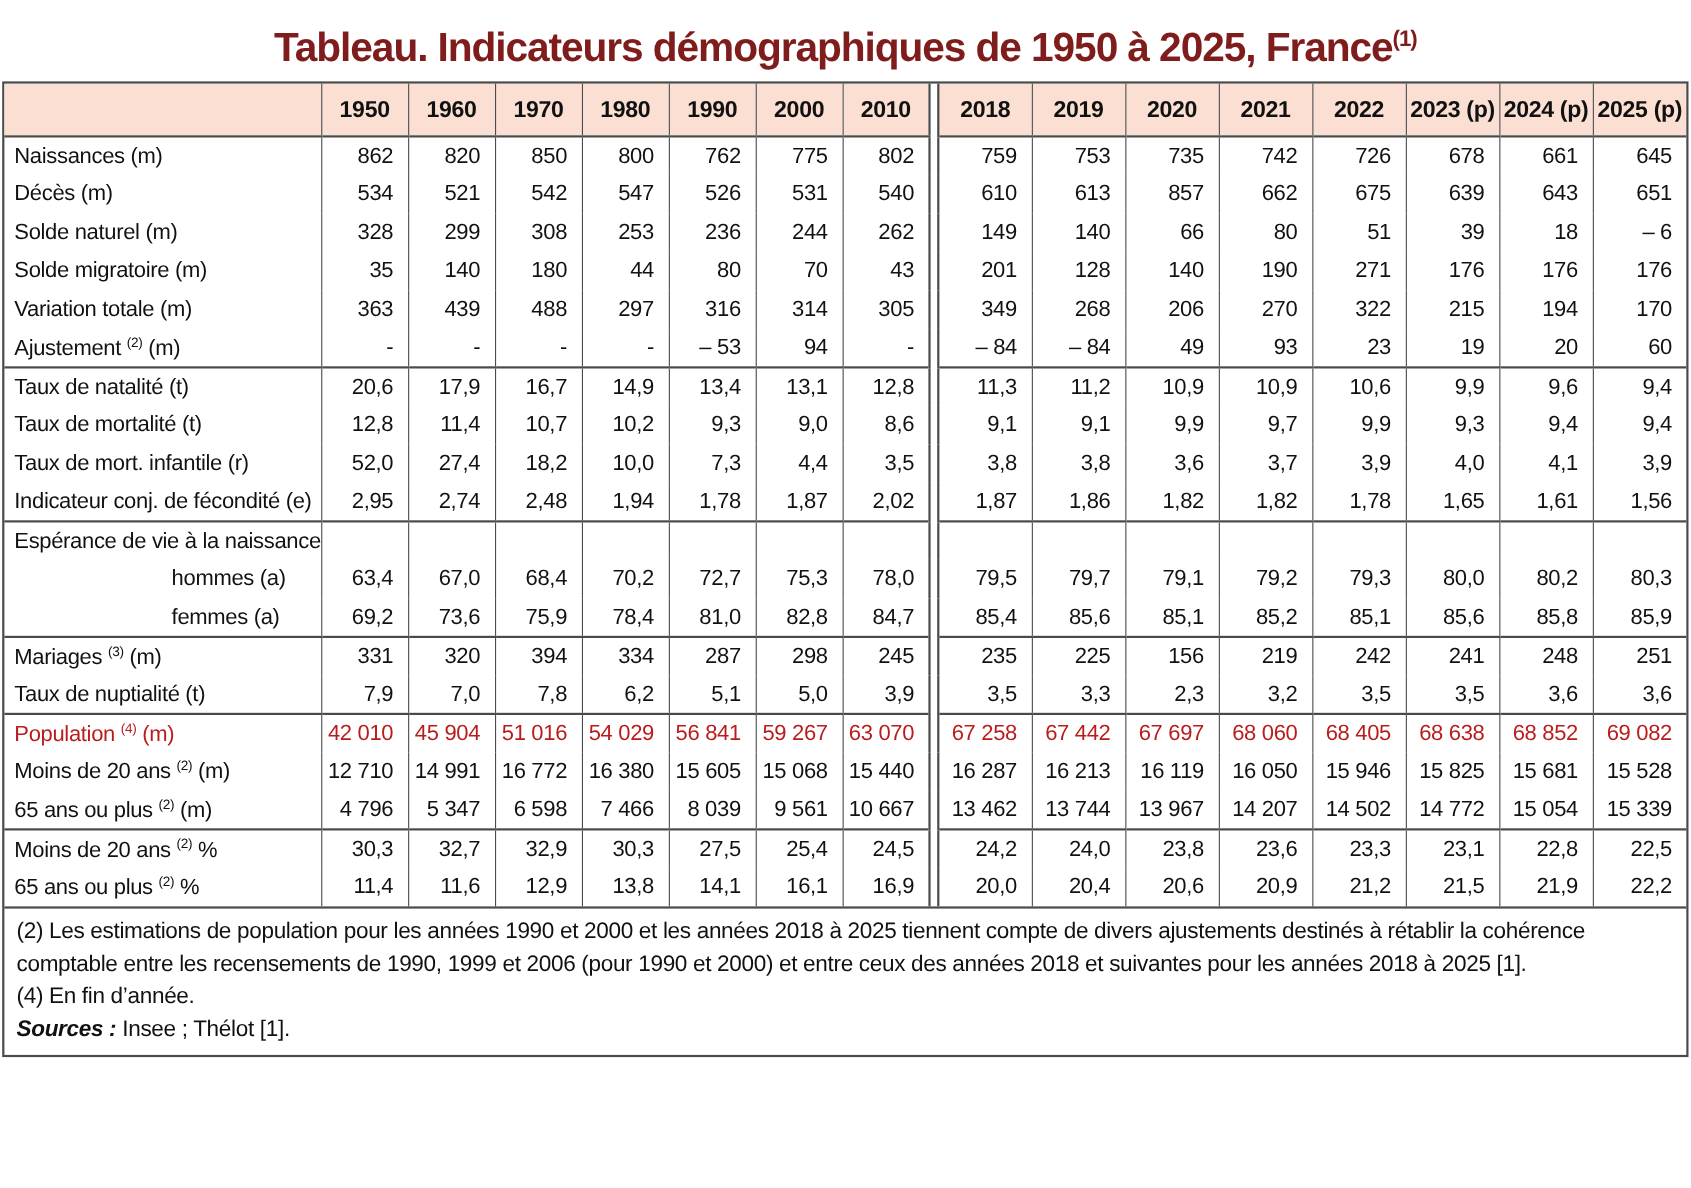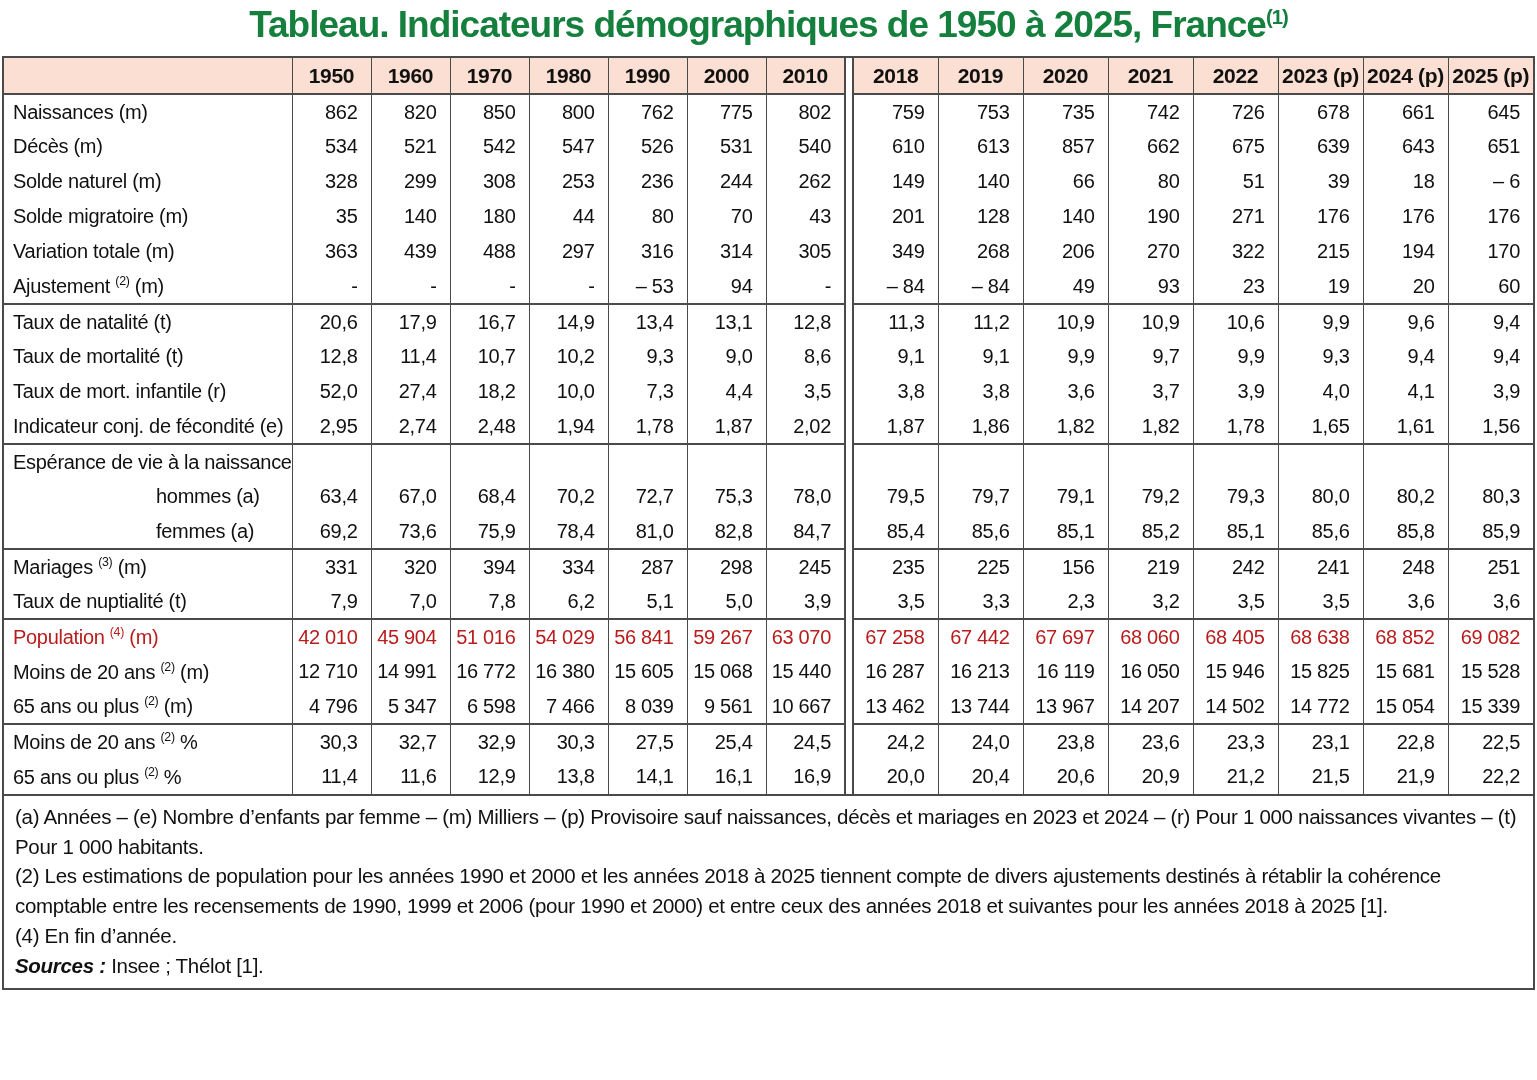--- a/index.html
+++ b/index.html
@@ -1,28 +1,28 @@
 <!DOCTYPE html>
 <html lang="fr"><head>
 <meta charset="utf-8">
 <style>
   html,body { margin:0; padding:0; background:#ffffff; }
   body { font-family:"Liberation Sans", sans-serif; color:#111; }
   .page { width:1537px; height:1080px; box-sizing:border-box; padding:0 2px; overflow:hidden; }
 
-  .title { margin:4px 0 10px; text-align:center; color:#15803d;
+  .title { margin:22px 0 10px; text-align:center; color:#7f1d1d;
            font-size:37px; font-weight:bold; letter-spacing:-1px; }
   .title sup { font-size:0.55em; }
 
   .frame { border:2px solid #4a4a4a; box-sizing:border-box; }
 
   table { border-collapse:collapse; table-layout:fixed; width:100%; }
   th, td { box-sizing:border-box; letter-spacing:-0.3px; overflow:hidden; white-space:nowrap; }
 
-  thead th { background:#fadfd2; height:36px; font-size:21px; font-weight:bold;
+  thead th { background:#fadfd2; height:48px; font-size:21px; font-weight:bold;
              text-align:center; border-bottom:2px solid #4a4a4a; border-left:1px solid #4a4a4a; }
   thead th.label-head { border-left:none; }
   thead th.gap { background:#ffffff; border-bottom:none;
                  border-left:2px solid #4a4a4a; border-right:2px solid #4a4a4a; }
   thead th.first-right { border-left:none; }
 
   tbody td { height:35px; font-size:20px; }
   td.num { text-align:right; padding-right:13px; border-left:1px solid #4a4a4a; }
   td.label { text-align:left; padding-left:9px; }
   td.label sup { font-size:0.62em; }
@@ -464,21 +464,20 @@
             <td class="num">20,9</td>
             <td class="num">21,2</td>
             <td class="num">21,5</td>
             <td class="num">21,9</td>
             <td class="num">22,2</td>
           </tr>
         </tbody>
     </table>
 
     <div class="notes">
-      <p>(a) Années – (e) Nombre d’enfants par femme – (m) Milliers – (p) Provisoire sauf naissances, décès et mariages en 2023 et 2024 – (r) Pour 1 000 naissances vivantes – (t) Pour 1 000 habitants.</p>
       <p>(2) Les estimations de population pour les années 1990 et 2000 et les années 2018 à 2025 tiennent compte de divers ajustements destinés à rétablir la cohérence comptable entre les recensements de 1990, 1999 et 2006 (pour 1990 et 2000) et entre ceux des années 2018 et suivantes pour les années 2018 à 2025 [1].</p>
       <p>(4) En fin d’année.</p>
       <p><span class="src-label">Sources :</span>
          <span>Insee ; Thélot [1].</span></p>
     </div>
   </div>
 
 </div>
 
 </body></html>

